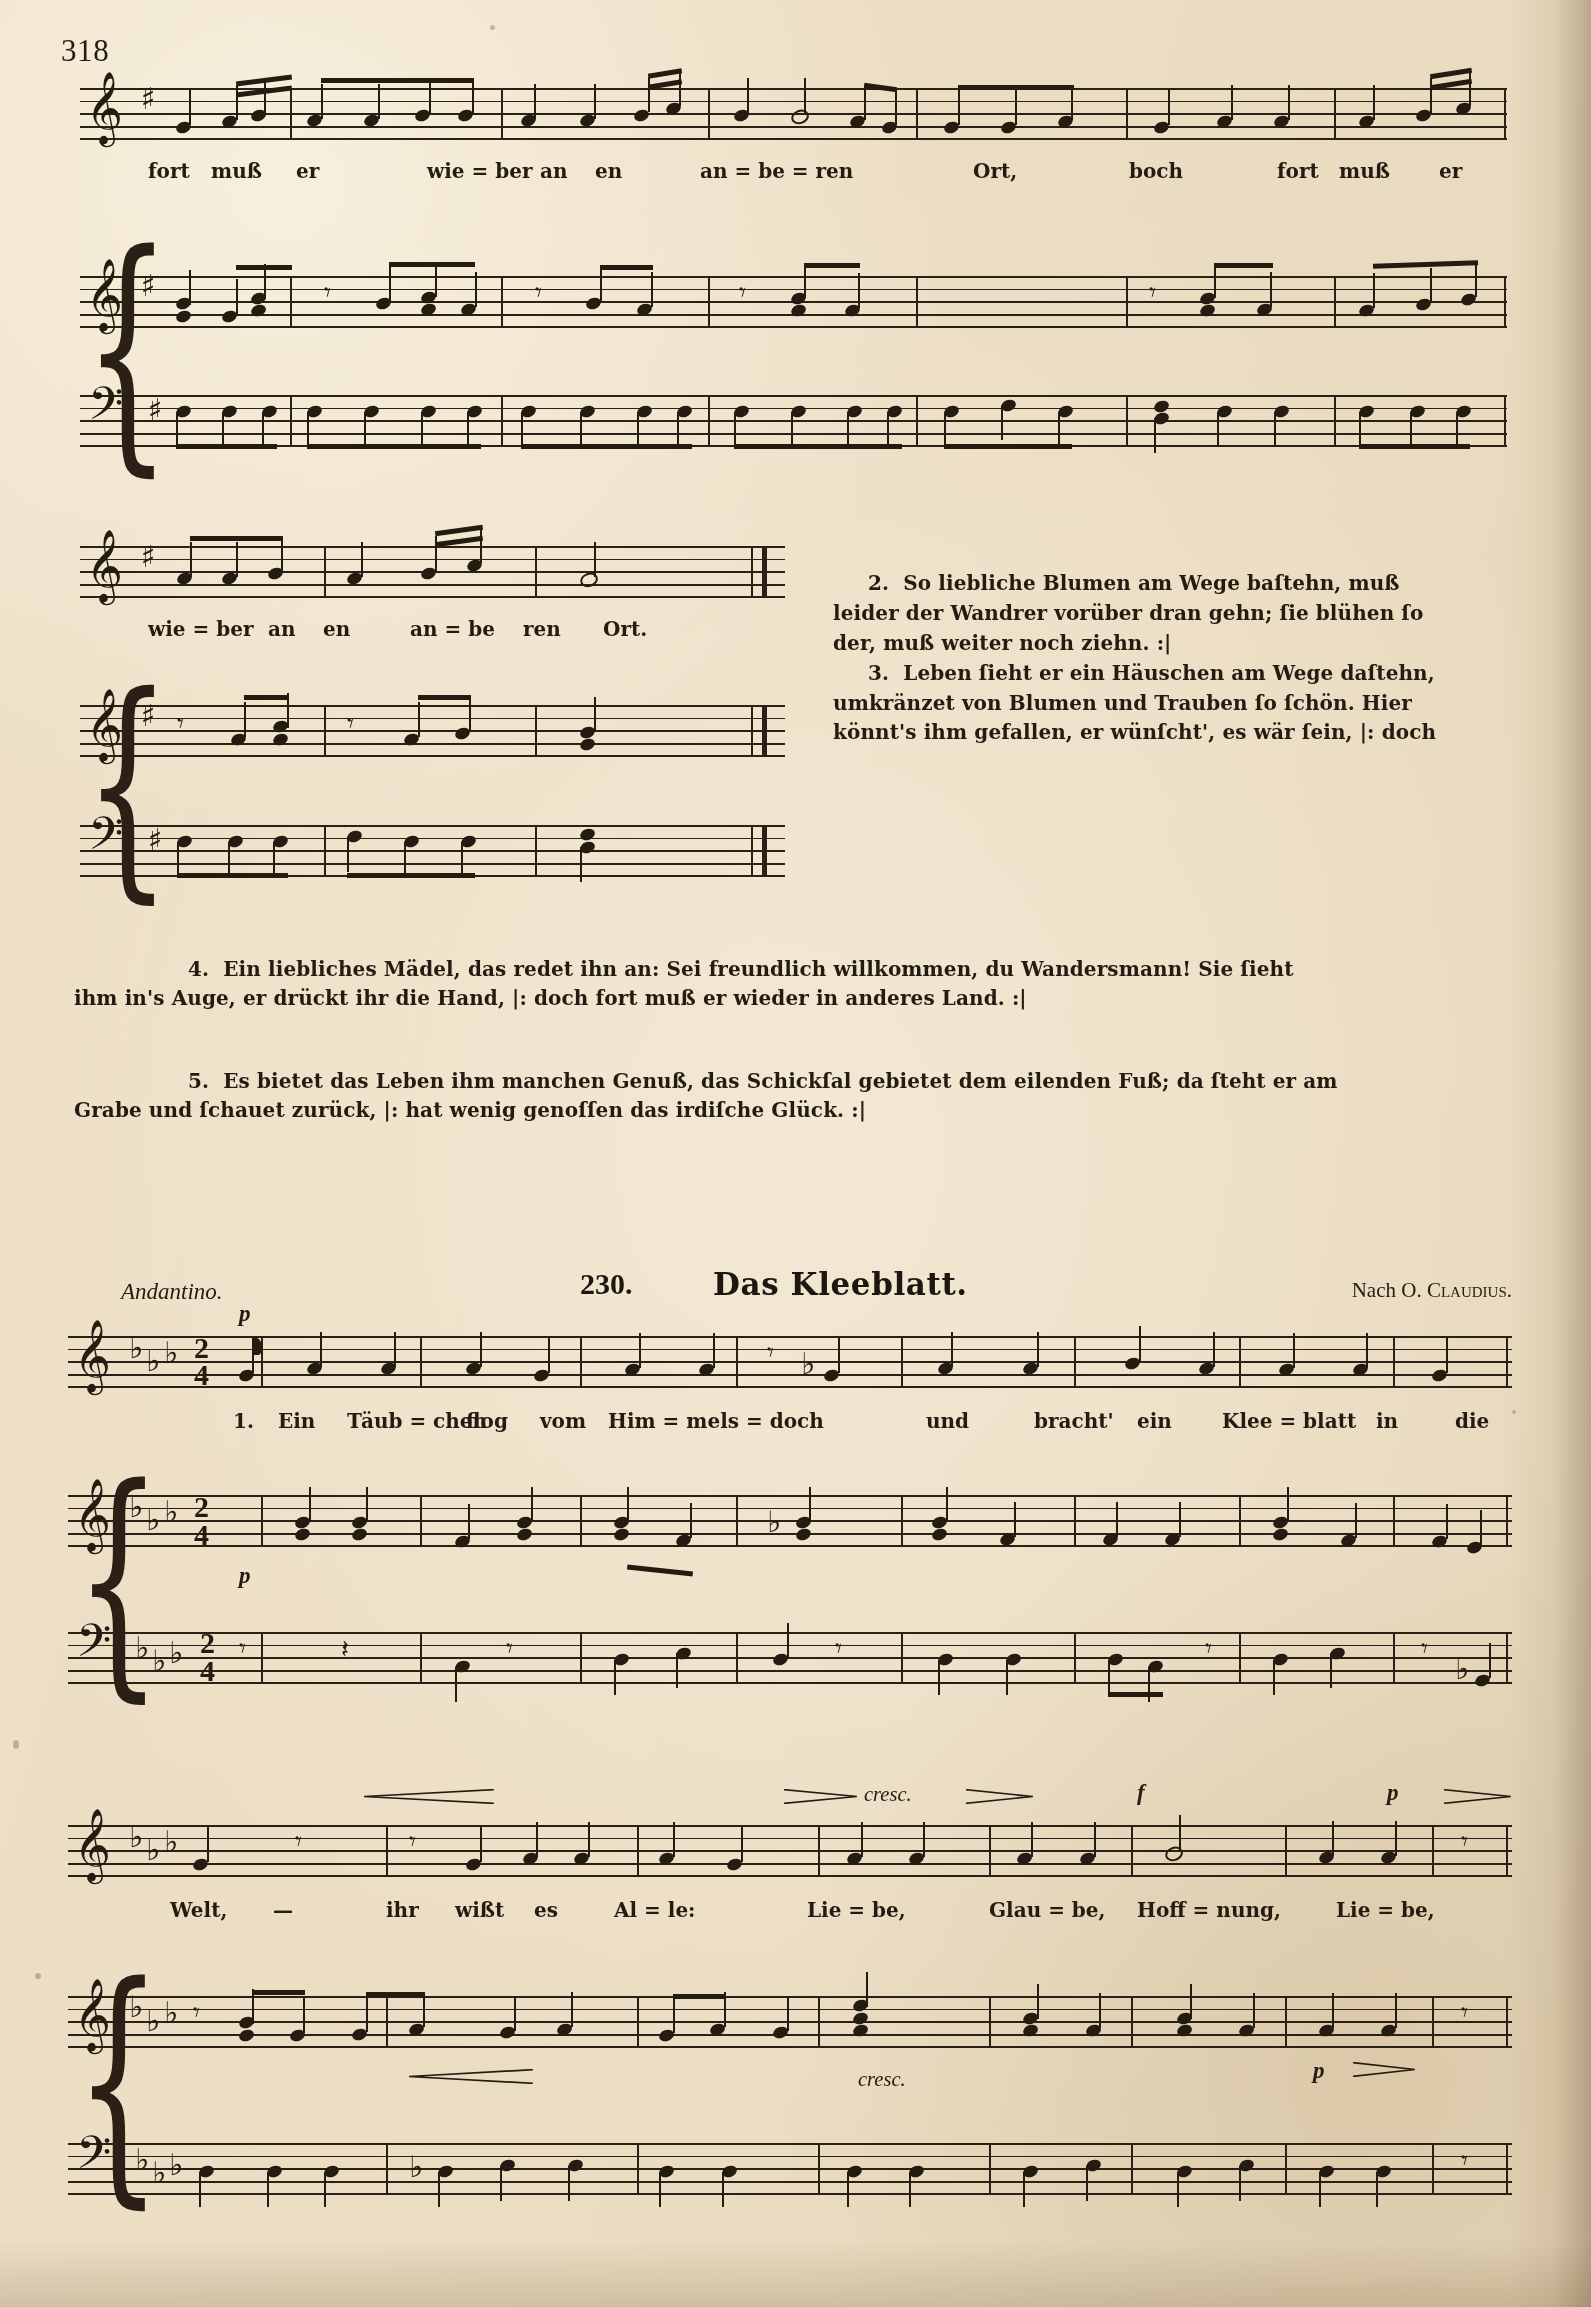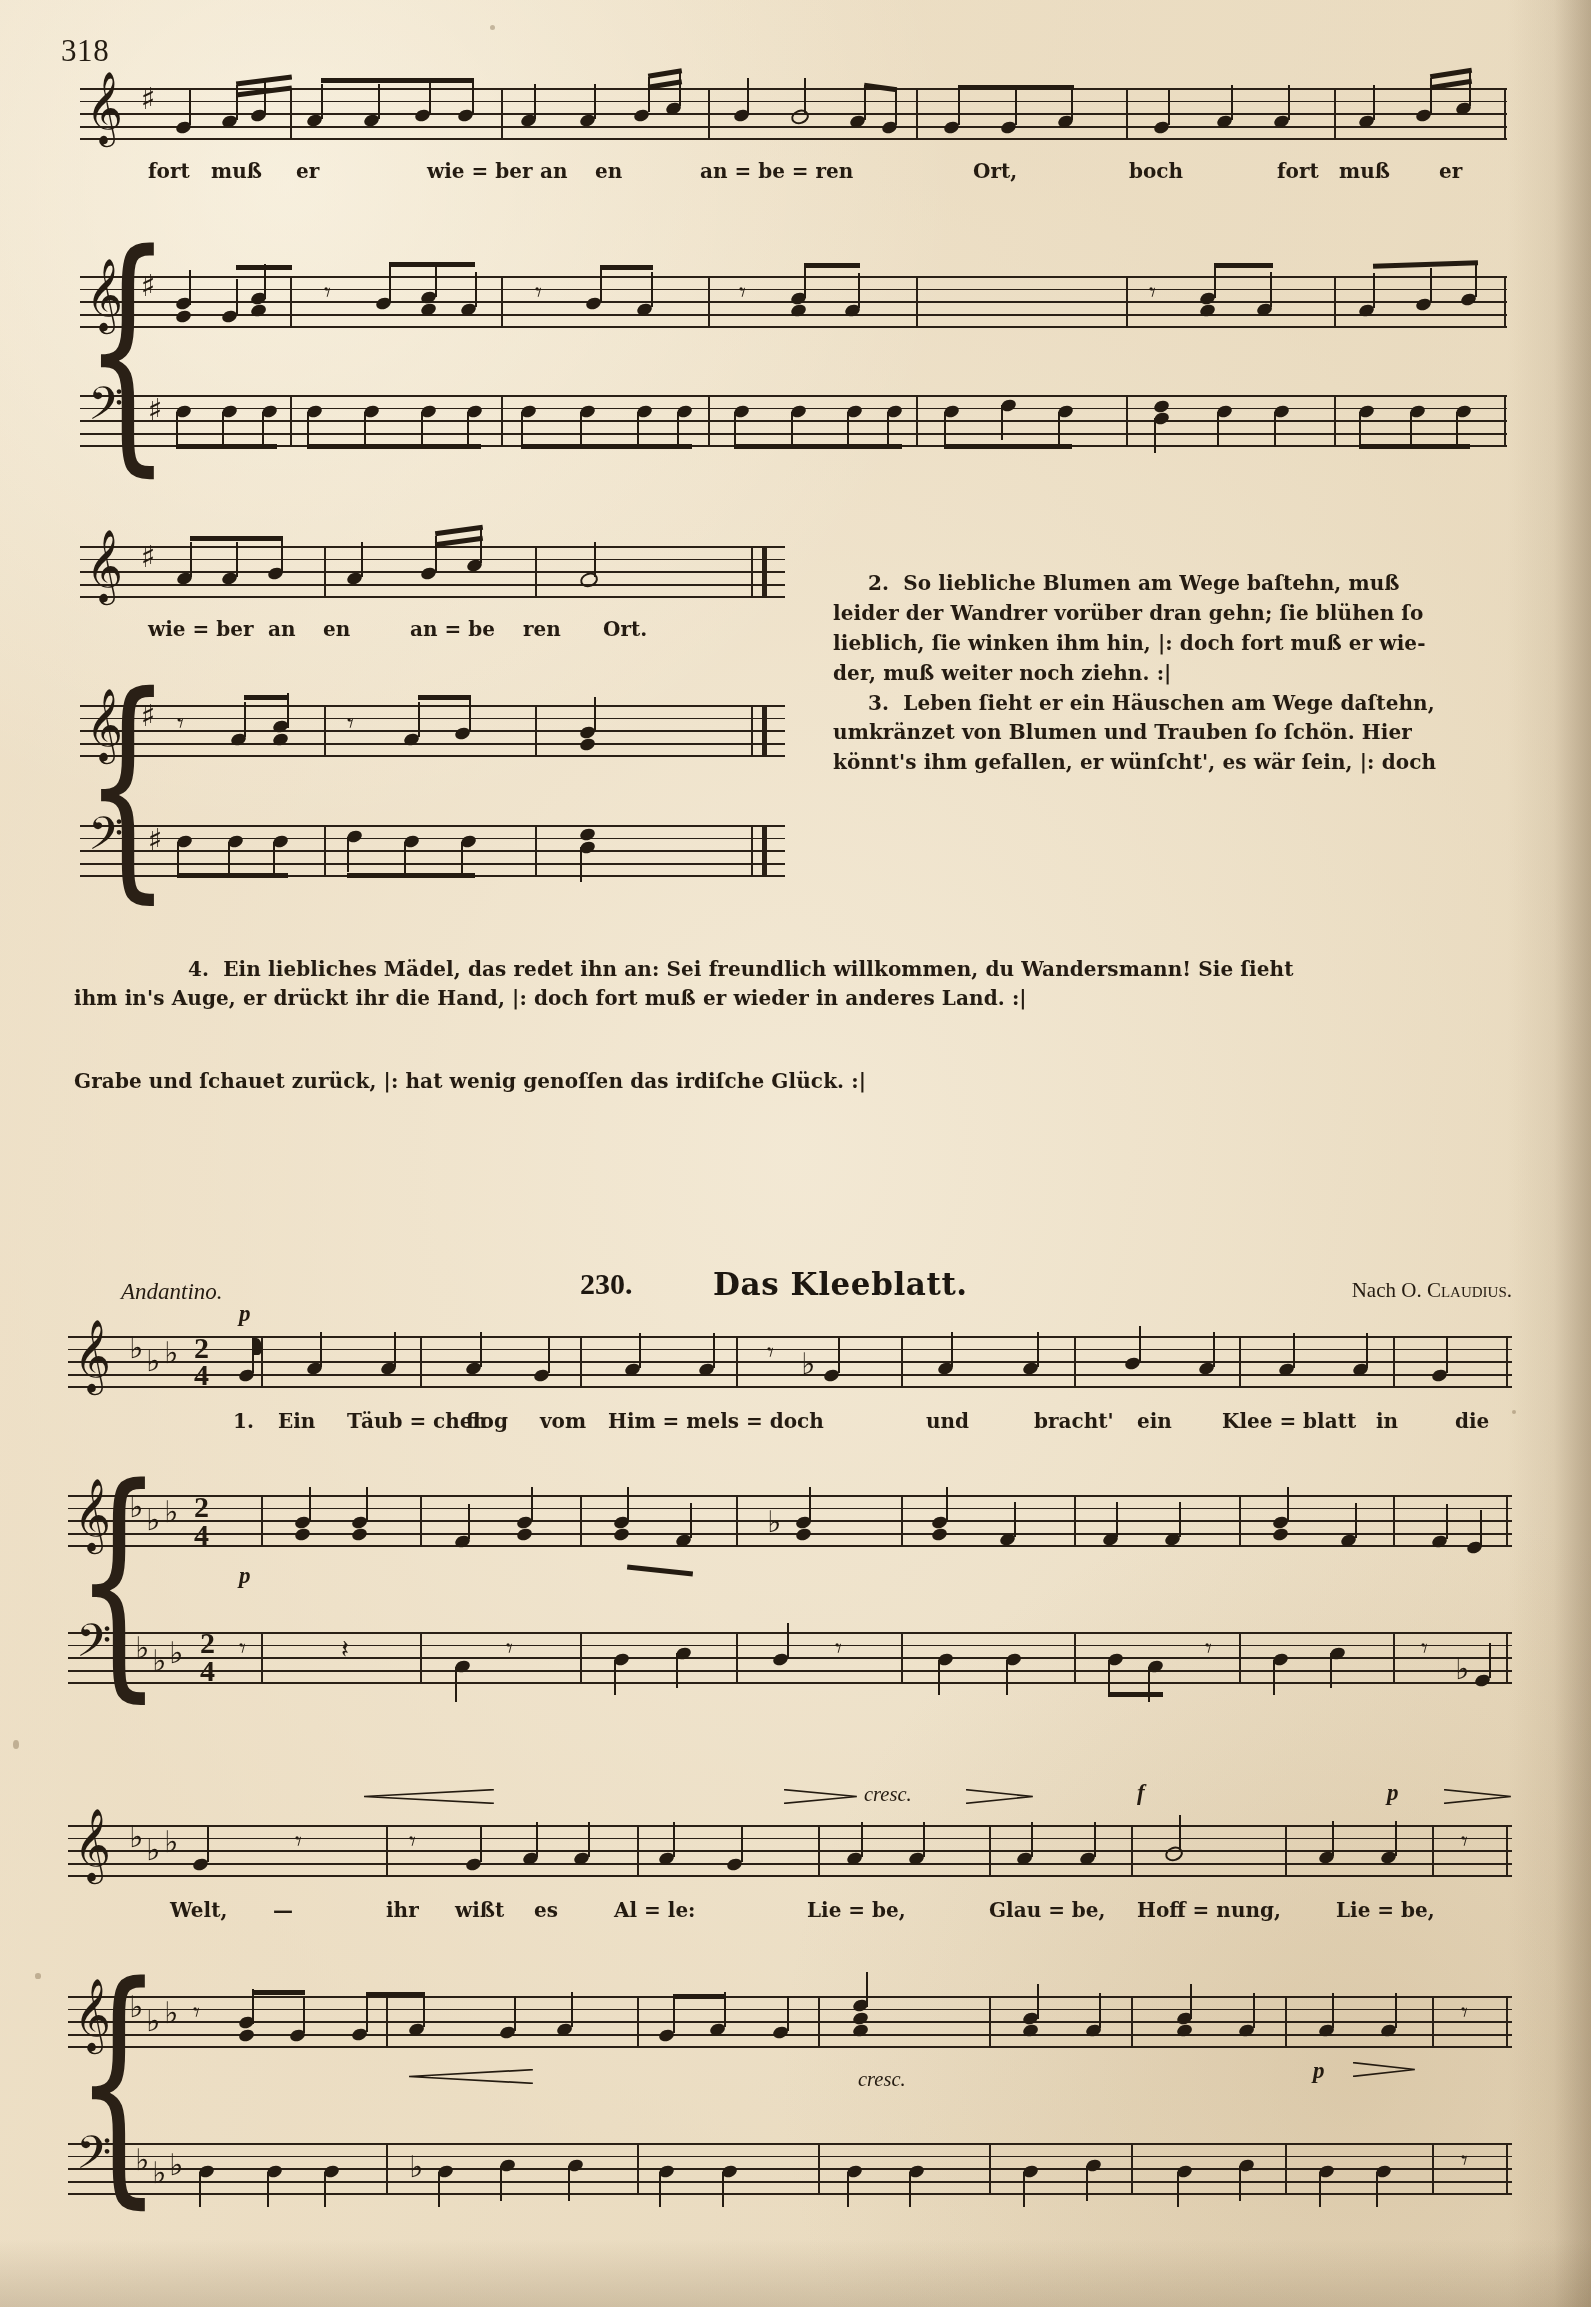--- a/index.html
+++ b/index.html
@@ -603,32 +603,32 @@
     <div class="beam" style="left:267px;top:327px;width:128px;"></div>
 
     <div class="notehead" style="left:500px;top:296px;"></div>
     <div class="notehead" style="left:500px;top:283px;"></div>
     <div class="stem" style="left:500px;top:301px;"></div>
   </div>
 
   <div class="verse-col fraktur">
     <p><span class="ind"></span><span>2.</span>&nbsp;&nbsp;<span>So liebliche Blumen am Wege baſtehn, muß</span></p>
     <p>leider der Wandrer vorüber dran gehn; ſie blühen ſo</p>
-    <p>lieblich, ſie winken ihm hin, |: doch fort muß er wie-</p>
     <p style="text-align:left;">der, muß weiter noch ziehn. :|</p>
     <p><span class="ind"></span><span>3.</span>&nbsp;&nbsp;<span>Leben ſieht er ein Häuschen am Wege daſtehn,</span></p>
     <p>umkränzet von Blumen und Trauben ſo ſchön. Hier</p>
     <p>könnt's ihm gefallen, er wünſcht', es wär ſein, |: doch</p>
   </div>
 
   <div class="verse-wide fraktur" id="verse4">
     <p><span class="ind"></span><span>4.</span>&nbsp;&nbsp;<span>Ein liebliches Mädel, das redet ihn an: Sei freundlich willkommen, du Wandersmann!  Sie ſieht</span></p>
     <p style="text-align:left;">ihm in's Auge, er drückt ihr die Hand, |: doch fort muß er wieder in anderes Land. :|</p>
   </div>
   <div class="verse-wide fraktur" id="verse5">
+    <p><span class="ind"></span><span>5.</span>&nbsp;&nbsp;<span>Es bietet das Leben ihm manchen Genuß, das Schickſal gebietet dem eilenden Fuß; da ſteht er am</span></p>
     <p style="text-align:left;">Grabe und ſchauet zurück, |: hat wenig genoſſen das irdiſche Glück. :|</p>
   </div>
 
   <div class="tempo">Andantino.</div>
   <div class="title-number">230.</div>
   <div class="title-main">Das Kleeblatt.</div>
   <div class="attribution"><span>Nach </span><span class="small-caps">O. Claudius.</span></div>
 
   <div class="system" style="left:68px;top:1336px;width:1444px;height:375px;">
     <div class="brace" style="left:-4.5px;top:176px;transform:scaleY(1.45) scaleX(0.8);">{</div>

